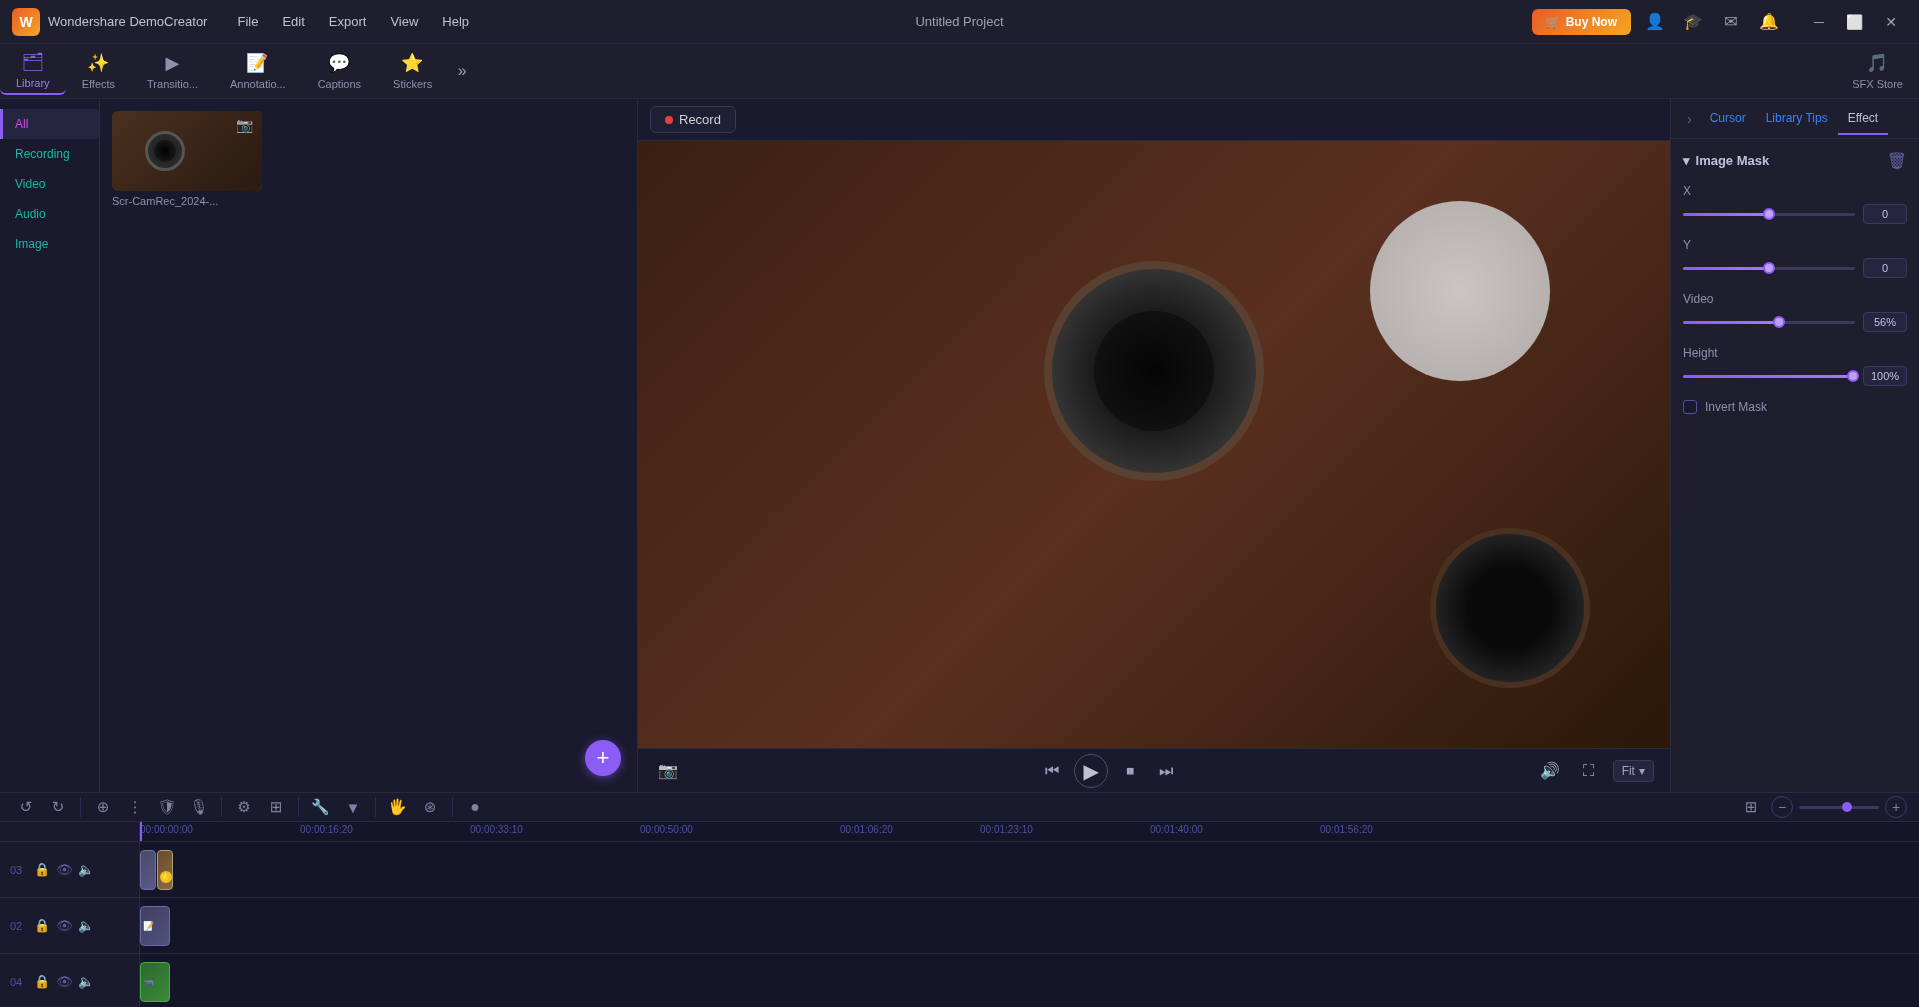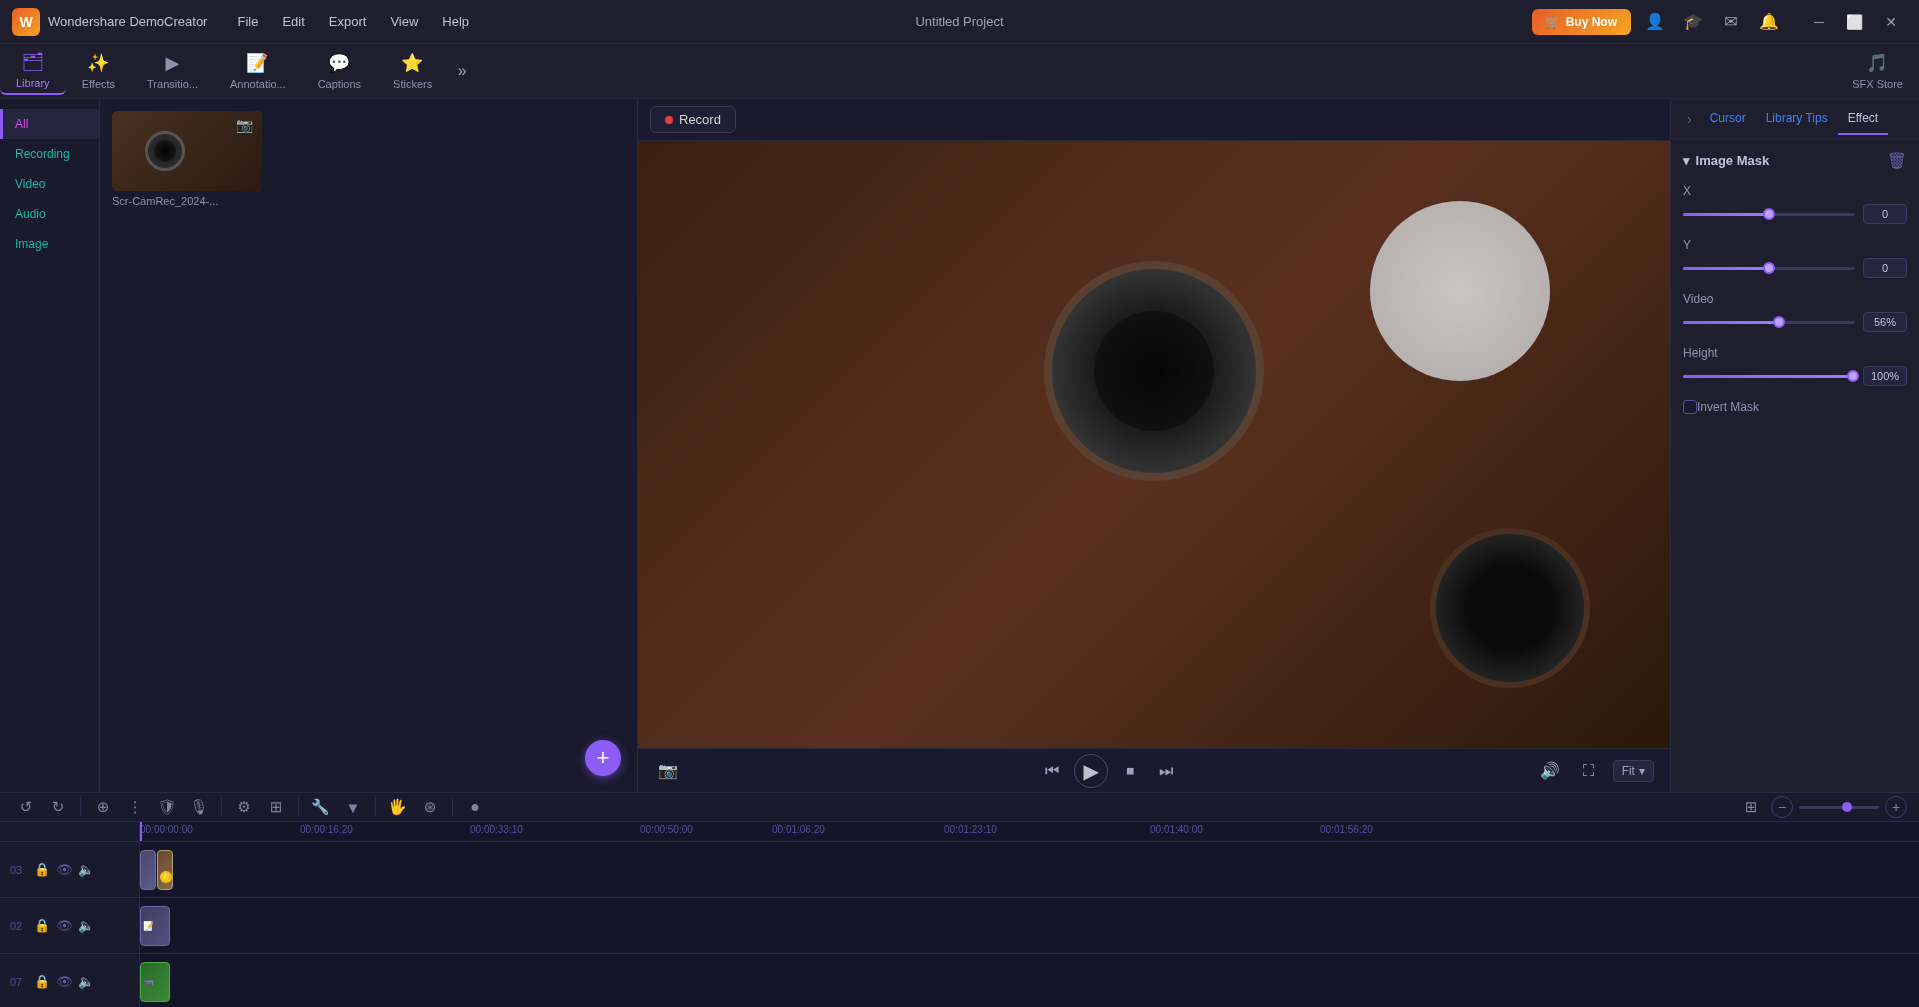--- a/index.html
+++ b/index.html
@@ -532,21 +532,21 @@
       background: #252540;
       border: 1px solid #3a3a5e;
       border-radius: 4px;
       padding: 3px 6px;
       font-size: 11px;
       color: #c0c0e0;
     }
     .invert-row {
       display: flex;
       align-items: center;
-      gap: 0;
+      gap: 8px;
       margin-top: 8px;
     }
     .checkbox-custom {
       width: 14px;
       height: 14px;
       border: 1px solid #5050a0;
       border-radius: 3px;
       background: #1a1a2e;
       display: flex;
       align-items: center;
@@ -981,35 +981,35 @@
       </div>
 
       <div class="track-label">
         <span class="track-num">02</span>
         <span class="track-icon">🔒</span>
         <span class="track-icon">👁</span>
         <span class="track-icon">🔈</span>
       </div>
 
       <div class="track-label">
-        <span class="track-num">07</span>
+        <span class="track-num">04</span>
         <span class="track-icon">🔒</span>
         <span class="track-icon">👁</span>
         <span class="track-icon">🔈</span>
       </div>
     </div>
     <div class="timeline-tracks">
 
       <div class="timeline-ruler">
         <span class="ruler-tick" style="left:0px">00:00:00:00</span>
         <span class="ruler-tick" style="left:160px">00:00:16:20</span>
         <span class="ruler-tick" style="left:330px">00:00:33:10</span>
         <span class="ruler-tick" style="left:500px">00:00:50:00</span>
-        <span class="ruler-tick" style="left:632px">00:01:06:20</span>
-        <span class="ruler-tick" style="left:804px">00:01:23:10</span>
+        <span class="ruler-tick" style="left:700px">00:01:06:20</span>
+        <span class="ruler-tick" style="left:840px">00:01:23:10</span>
         <span class="ruler-tick" style="left:1010px">00:01:40:00</span>
         <span class="ruler-tick" style="left:1180px">00:01:56:20</span>
         <div class="playhead"></div>
       </div>
 
       <div class="track-row">
 
         <div class="track-clip clip-03-a">
         </div>
         <div class="track-clip clip-03-b">

